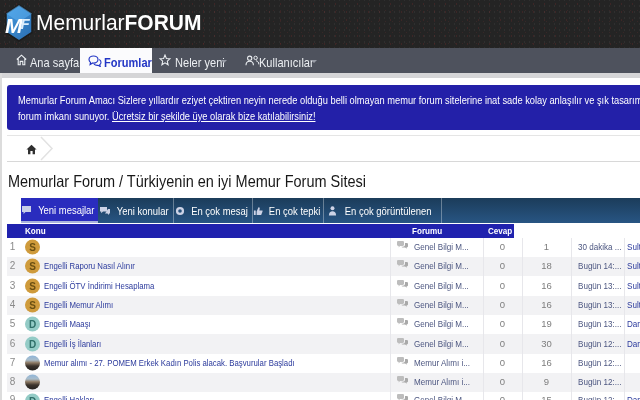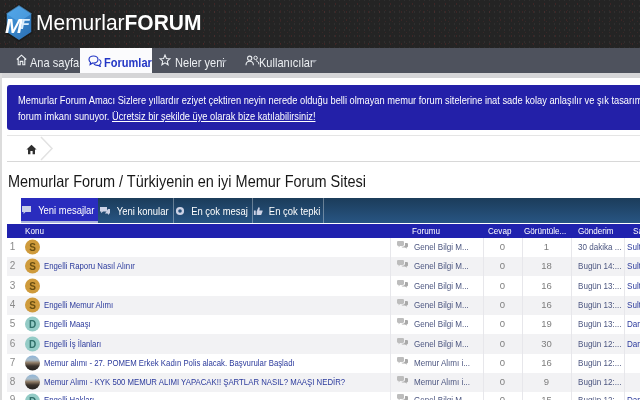--- a/index.html
+++ b/index.html
@@ -50,22 +50,22 @@
     background:linear-gradient(180deg,#1b3c5a 0%, #285583 100%);
     color:#fff; font-size:10.5px; }
   .tab { position:absolute; top:0; height:25px; display:flex; align-items:center;
     justify-content:center; }
   .tab .sq { transform:scaleX(.9); transform-origin:50% 50%; }
   .tab svg { margin-right:3px; flex:none; }
   .tab.sep { border-right:1px solid rgba(255,255,255,.33); }
   .tab.active { background:#2a2cbe; border-bottom:2px solid #a9b3dd; }
 
   
-  .thead { left:7px; top:223.5px; width:633px; height:14px; background:#2022ae;
-    color:#fff; font-size:9px; font-weight:normal; }
+  .thead { left:7px; top:223.5px; width:507px; height:14px; background:#2022ae;
+    color:#fff; font-size:9px; font-weight:bold; }
   .thead span { position:absolute; top:2px; transform:scaleX(.9); transform-origin:0 0; white-space:nowrap; }
   .rows { left:7px; top:237.5px; width:633px; height:162.5px; background:#fff; font-size:9.5px; }
   .row { position:absolute; left:0; width:633px; height:19.35px; }
   .row.alt { background:#f2f2f4; }
   .cell { position:absolute; top:8.4px; transform:translateY(-50%); white-space:nowrap; }
   .cell.ava { top:9.4px; }
   .num { left:0; width:11px; text-align:center; color:#8a8a8a; font-size:10px; }
   .ava { left:18px; width:15px; height:15px; border-radius:50%;
     font-size:10px; font-weight:bold; text-align:center; line-height:15px; }
   .ava.s { background:#cf9b3c; color:#6a4f12; }
@@ -168,20 +168,27 @@
       <path d="M9 3 h2 v4.5 h-1 v1.4 l-1.5-1.4 h-2.5" fill="#cdd3e6"></path>
     </svg>
     <span class="sq">Yeni konular</span>
   </div>
   <div class="tab sep" style="left:232px;width:71px">
     <svg width="10" height="10" viewBox="0 0 11 11">
       <path d="M1 5 h2 v5 h-2 z M4 10 h5 l1.5-4 v-1 h-3.5 l.5-3 -1.5-.5 -2 4.5 z" fill="#cdd3e6"></path>
     </svg>
     <span class="sq">En çok tepki</span>
   </div>
+  <div class="tab sep" style="left:303px;width:118px">
+    <svg width="9" height="10" viewBox="0 0 10 11">
+      <circle cx="5" cy="2.5" r="2.2" fill="#cdd3e6"></circle>
+      <path d="M1 10.5 c0-3.2 1.7-4.7 4-4.7 s4 1.5 4 4.7 z" fill="#cdd3e6"></path>
+    </svg>
+    <span class="sq">En çok görüntülenen</span>
+  </div>
 </div>
 
 <div class="abs thead">
   <span style="left:18px">Konu</span>
   <span style="left:405px">Forumu</span>
   <span style="left:481px">Cevap</span>
   <span style="left:517px">Görüntüle...</span>
   <span style="left:571px">Gönderim</span>
   <span style="left:626px">Sahibi</span>
 </div>
@@ -210,20 +217,21 @@
         </svg></div>
       <div class="cell fname"><span class="sq">Genel Bilgi M...</span></div>
       <div class="cell cv">0</div>
       <div class="cell vw">18</div>
       <div class="cell tm"><span class="sq">Bugün 14:...</span></div>
       <div class="cell us"><span class="sq">Sultan</span></div>
     </div>
     <div class="row " style="top:38.7px">
       <div class="cell num">3</div>
       <div class="cell ava s">S</div>
+      <div class="cell ttl"><span class="sq">Engelli ÖTV İndirimi Hesaplama</span></div>
       <div class="cell fic"><svg width="12" height="10" viewBox="0 0 12 10">
           <path d="M1 2.2 C1 1.5 1.6 1 2.3 1 h4.4 C7.4 1 8 1.5 8 2.2 v2.6 C8 5.5 7.4 6 6.7 6 H4.2 L2.4 7.4 2.8 6 H2.3 C1.6 6 1 5.5 1 4.8 Z" fill="#bdbdbd"></path>
           <path d="M5.4 6.8 c.2.4.7.7 1.2.7 h2.6 l1.6 1.2 -.3-1.2 h.2 c.7 0 1.3-.5 1.3-1.2 V4.2 C12 3.5 11.4 3 10.7 3 H9 v1.8 c0 1.1-.9 2-2 2 Z" fill="#a9a9a9"></path>
         </svg></div>
       <div class="cell fname"><span class="sq">Genel Bilgi M...</span></div>
       <div class="cell cv">0</div>
       <div class="cell vw">16</div>
       <div class="cell tm"><span class="sq">Bugün 13:...</span></div>
       <div class="cell us"><span class="sq">Sultan</span></div>
     </div>
@@ -279,21 +287,20 @@
         </svg></div>
       <div class="cell fname"><span class="sq">Memur Alımı i...</span></div>
       <div class="cell cv">0</div>
       <div class="cell vw">16</div>
       <div class="cell tm"><span class="sq">Bugün 12:...</span></div>
       <div class="cell us"><span class="sq"></span></div>
     </div>
     <div class="row alt" style="top:135.45000000000002px">
       <div class="cell num">8</div>
       <div class="cell ava p"></div>
-      <div class="cell ttl"><span class="sq">Memur Alımı - KYK 500 MEMUR ALIMI YAPACAK!! ŞARTLAR NASIL? MAAŞI NEDİR?</span></div>
       <div class="cell fic"><svg width="12" height="10" viewBox="0 0 12 10">
           <path d="M1 2.2 C1 1.5 1.6 1 2.3 1 h4.4 C7.4 1 8 1.5 8 2.2 v2.6 C8 5.5 7.4 6 6.7 6 H4.2 L2.4 7.4 2.8 6 H2.3 C1.6 6 1 5.5 1 4.8 Z" fill="#bdbdbd"></path>
           <path d="M5.4 6.8 c.2.4.7.7 1.2.7 h2.6 l1.6 1.2 -.3-1.2 h.2 c.7 0 1.3-.5 1.3-1.2 V4.2 C12 3.5 11.4 3 10.7 3 H9 v1.8 c0 1.1-.9 2-2 2 Z" fill="#a9a9a9"></path>
         </svg></div>
       <div class="cell fname"><span class="sq">Memur Alımı i...</span></div>
       <div class="cell cv">0</div>
       <div class="cell vw">9</div>
       <div class="cell tm"><span class="sq">Bugün 12:...</span></div>
       <div class="cell us"><span class="sq"></span></div>
     </div>

